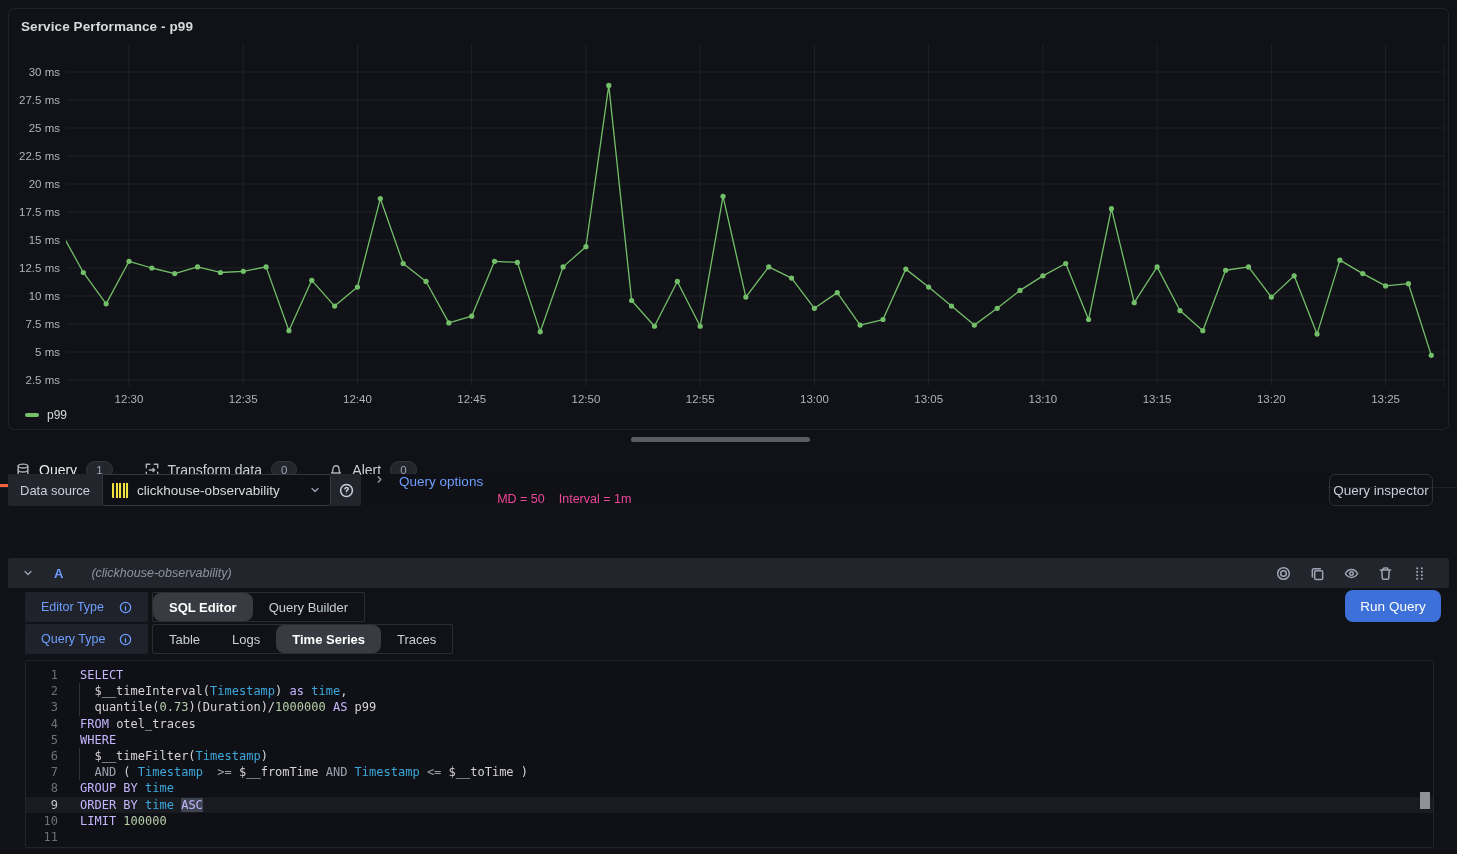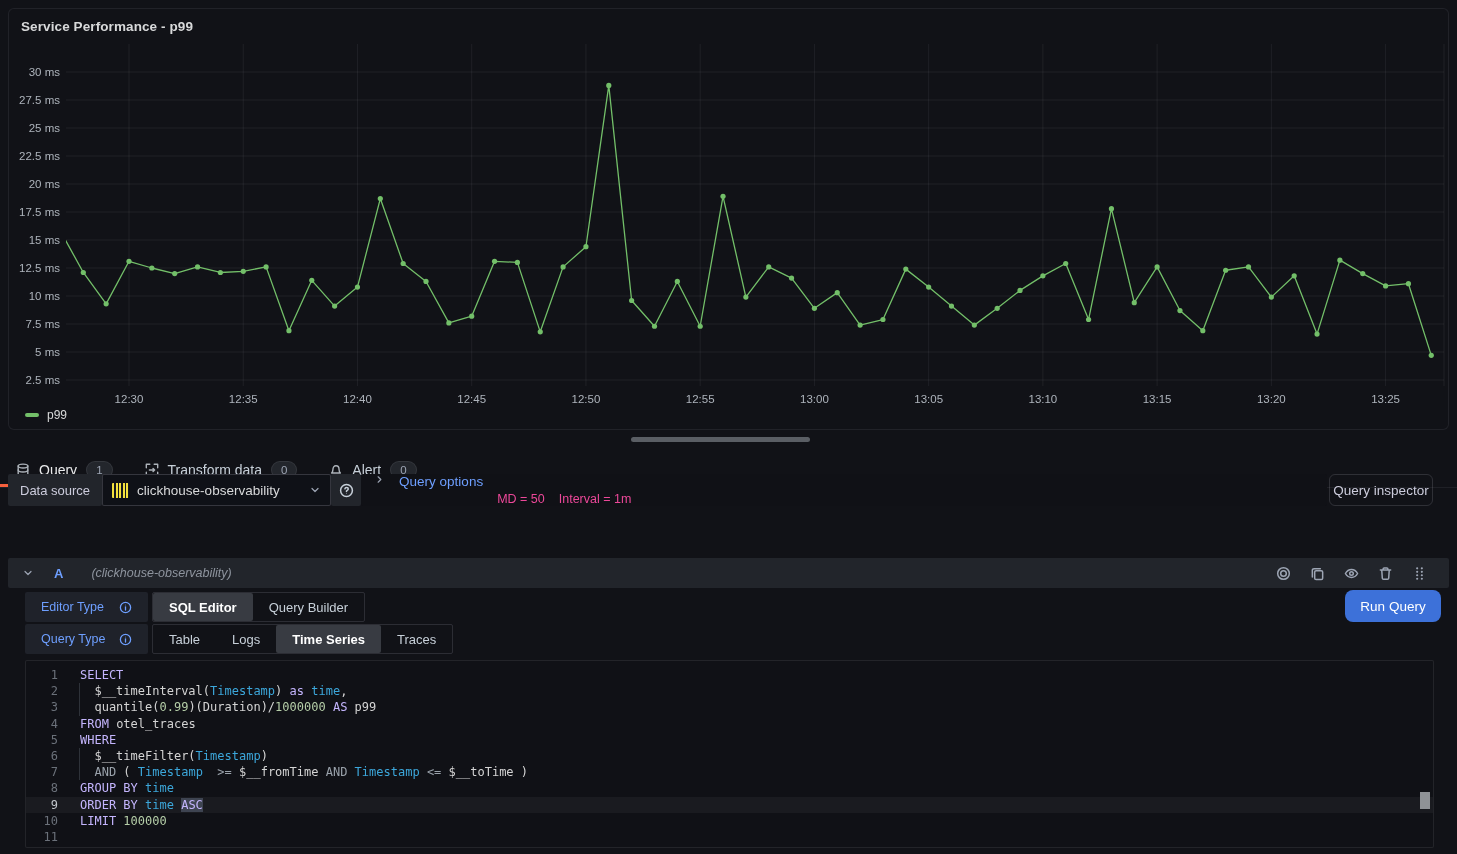--- a/index.html
+++ b/index.html
@@ -87,21 +87,21 @@
     width:123px; height:30px; display:flex; align-items:center; justify-content:space-between;
     background:#1f222a; border-radius:2px; padding:0 16px;
     font-size:12.5px; font-weight:500; color:#6E9FFF;
   }
   .field-label svg { width:13px; height:13px; }
   .seg { display:flex; align-items:stretch; border:1px solid rgba(204,204,220,0.15); border-radius:2px; background:transparent; }
   .seg-opt {
     display:flex; align-items:center; padding:0 16px; font-size:13px; color:#c7d0d9;
     cursor:pointer; border-radius:2px; height:28px; margin:0;
   }
-  .seg-opt.active { background:#383b42; color:#fff; font-weight:600; }
+  .seg-opt.active { background:#383b42; color:#fff; font-weight:600;border-radius:8px; }
   .run-btn {
     position:absolute; top:2px; right:8px; width:96px; height:32px;
     background:#3D71D9; border:none; border-radius:8px; color:#fff;
     font-size:13.5px; font-weight:500; font-family:inherit; cursor:pointer;
   }
   
   .sql-editor {
     position:relative; margin-top:6px; width:1409px; height:188px;
     background:#101116; border:1px solid rgba(204,204,220,0.10); border-radius:2px;
     padding-top:6px; overflow:hidden; cursor:text;
@@ -388,21 +388,21 @@
             <div class="code-line">
               <span class="ln">1</span>
               <span class="code"><span class="tk-k">SELECT</span></span>
             </div>
             <div class="code-line">
               <span class="ln">2</span>
               <span class="code g"><span class="tk-d">  $__timeInterval(</span><span class="tk-t">Timestamp</span><span class="tk-d">) </span><span class="tk-k">as</span><span class="tk-d"> </span><span class="tk-t">time</span><span class="tk-d">,</span></span>
             </div>
             <div class="code-line">
               <span class="ln">3</span>
-              <span class="code g"><span class="tk-d">  quantile(</span><span class="tk-n">0.99</span><span class="tk-d">)(Duration)/</span><span class="tk-n">1000000</span><span class="tk-d"> </span><span class="tk-k">AS</span><span class="tk-d"> p99</span></span>
+              <span class="code g"><span class="tk-d">  quantile(</span><span class="tk-n">0.73</span><span class="tk-d">)(Duration)/</span><span class="tk-n">1000000</span><span class="tk-d"> </span><span class="tk-k">AS</span><span class="tk-d"> p99</span></span>
             </div>
             <div class="code-line">
               <span class="ln">4</span>
               <span class="code"><span class="tk-k">FROM</span><span class="tk-d"> otel_traces</span></span>
             </div>
             <div class="code-line">
               <span class="ln">5</span>
               <span class="code"><span class="tk-k">WHERE</span></span>
             </div>
             <div class="code-line">

